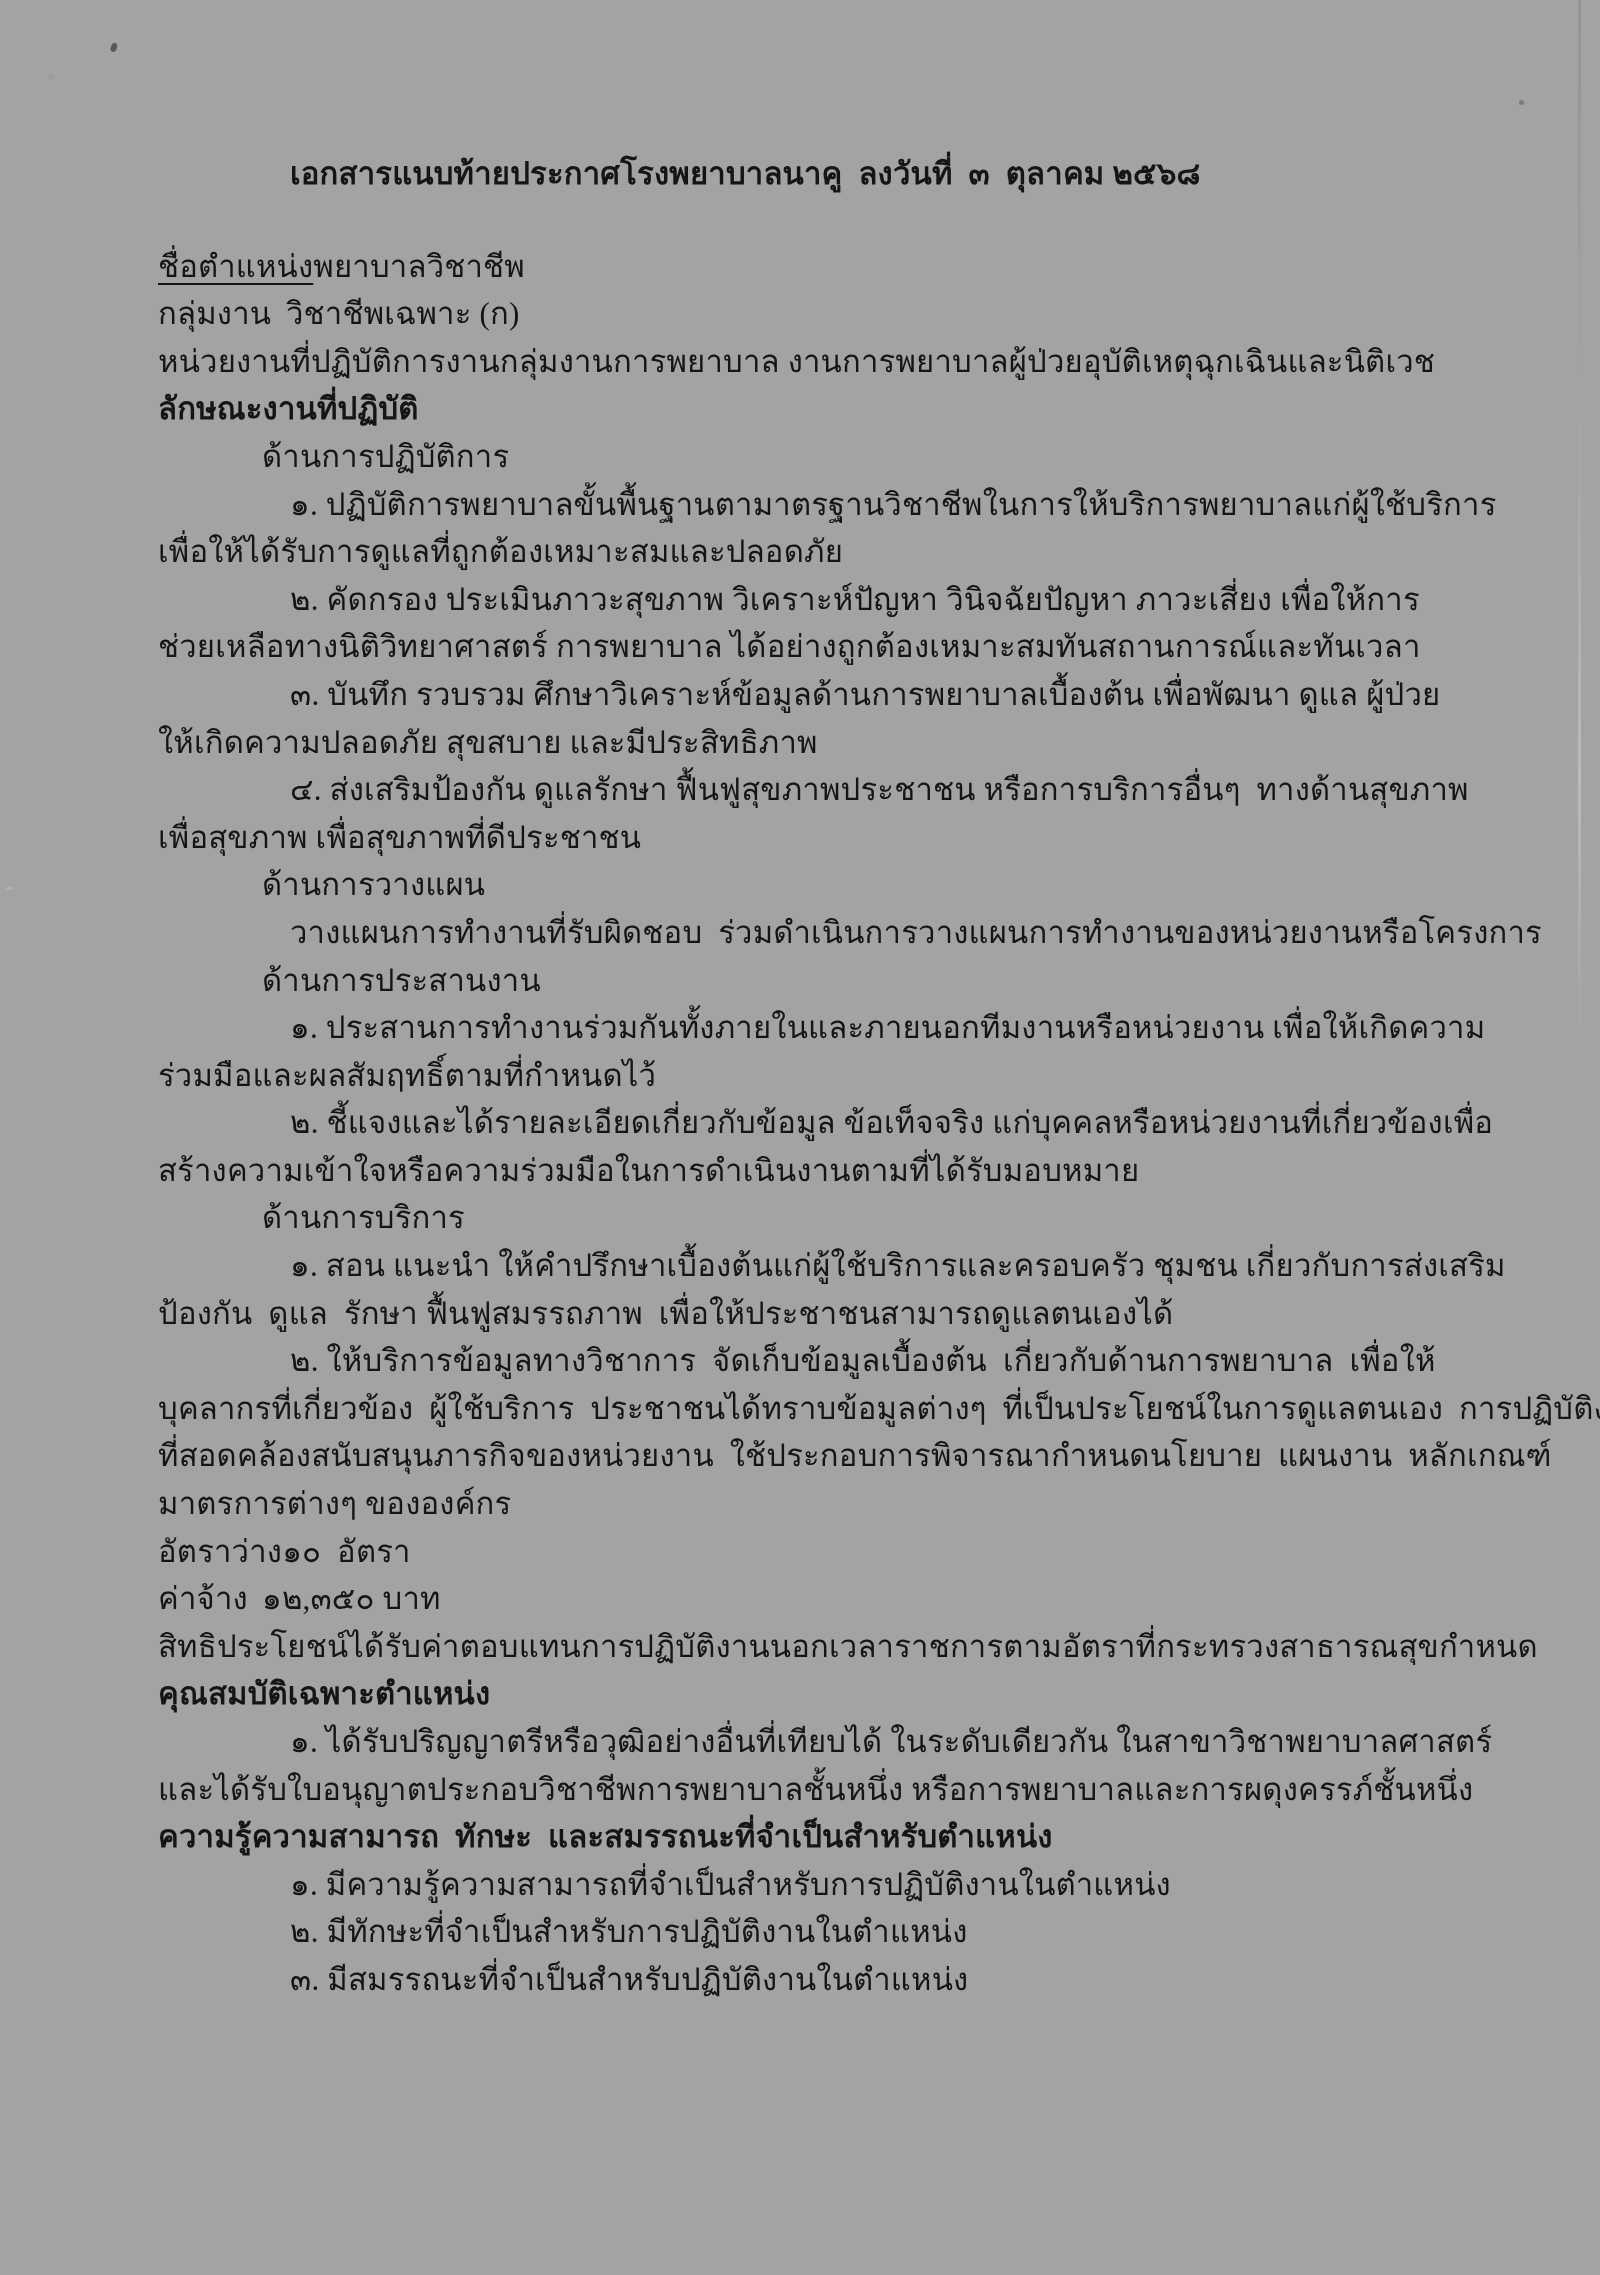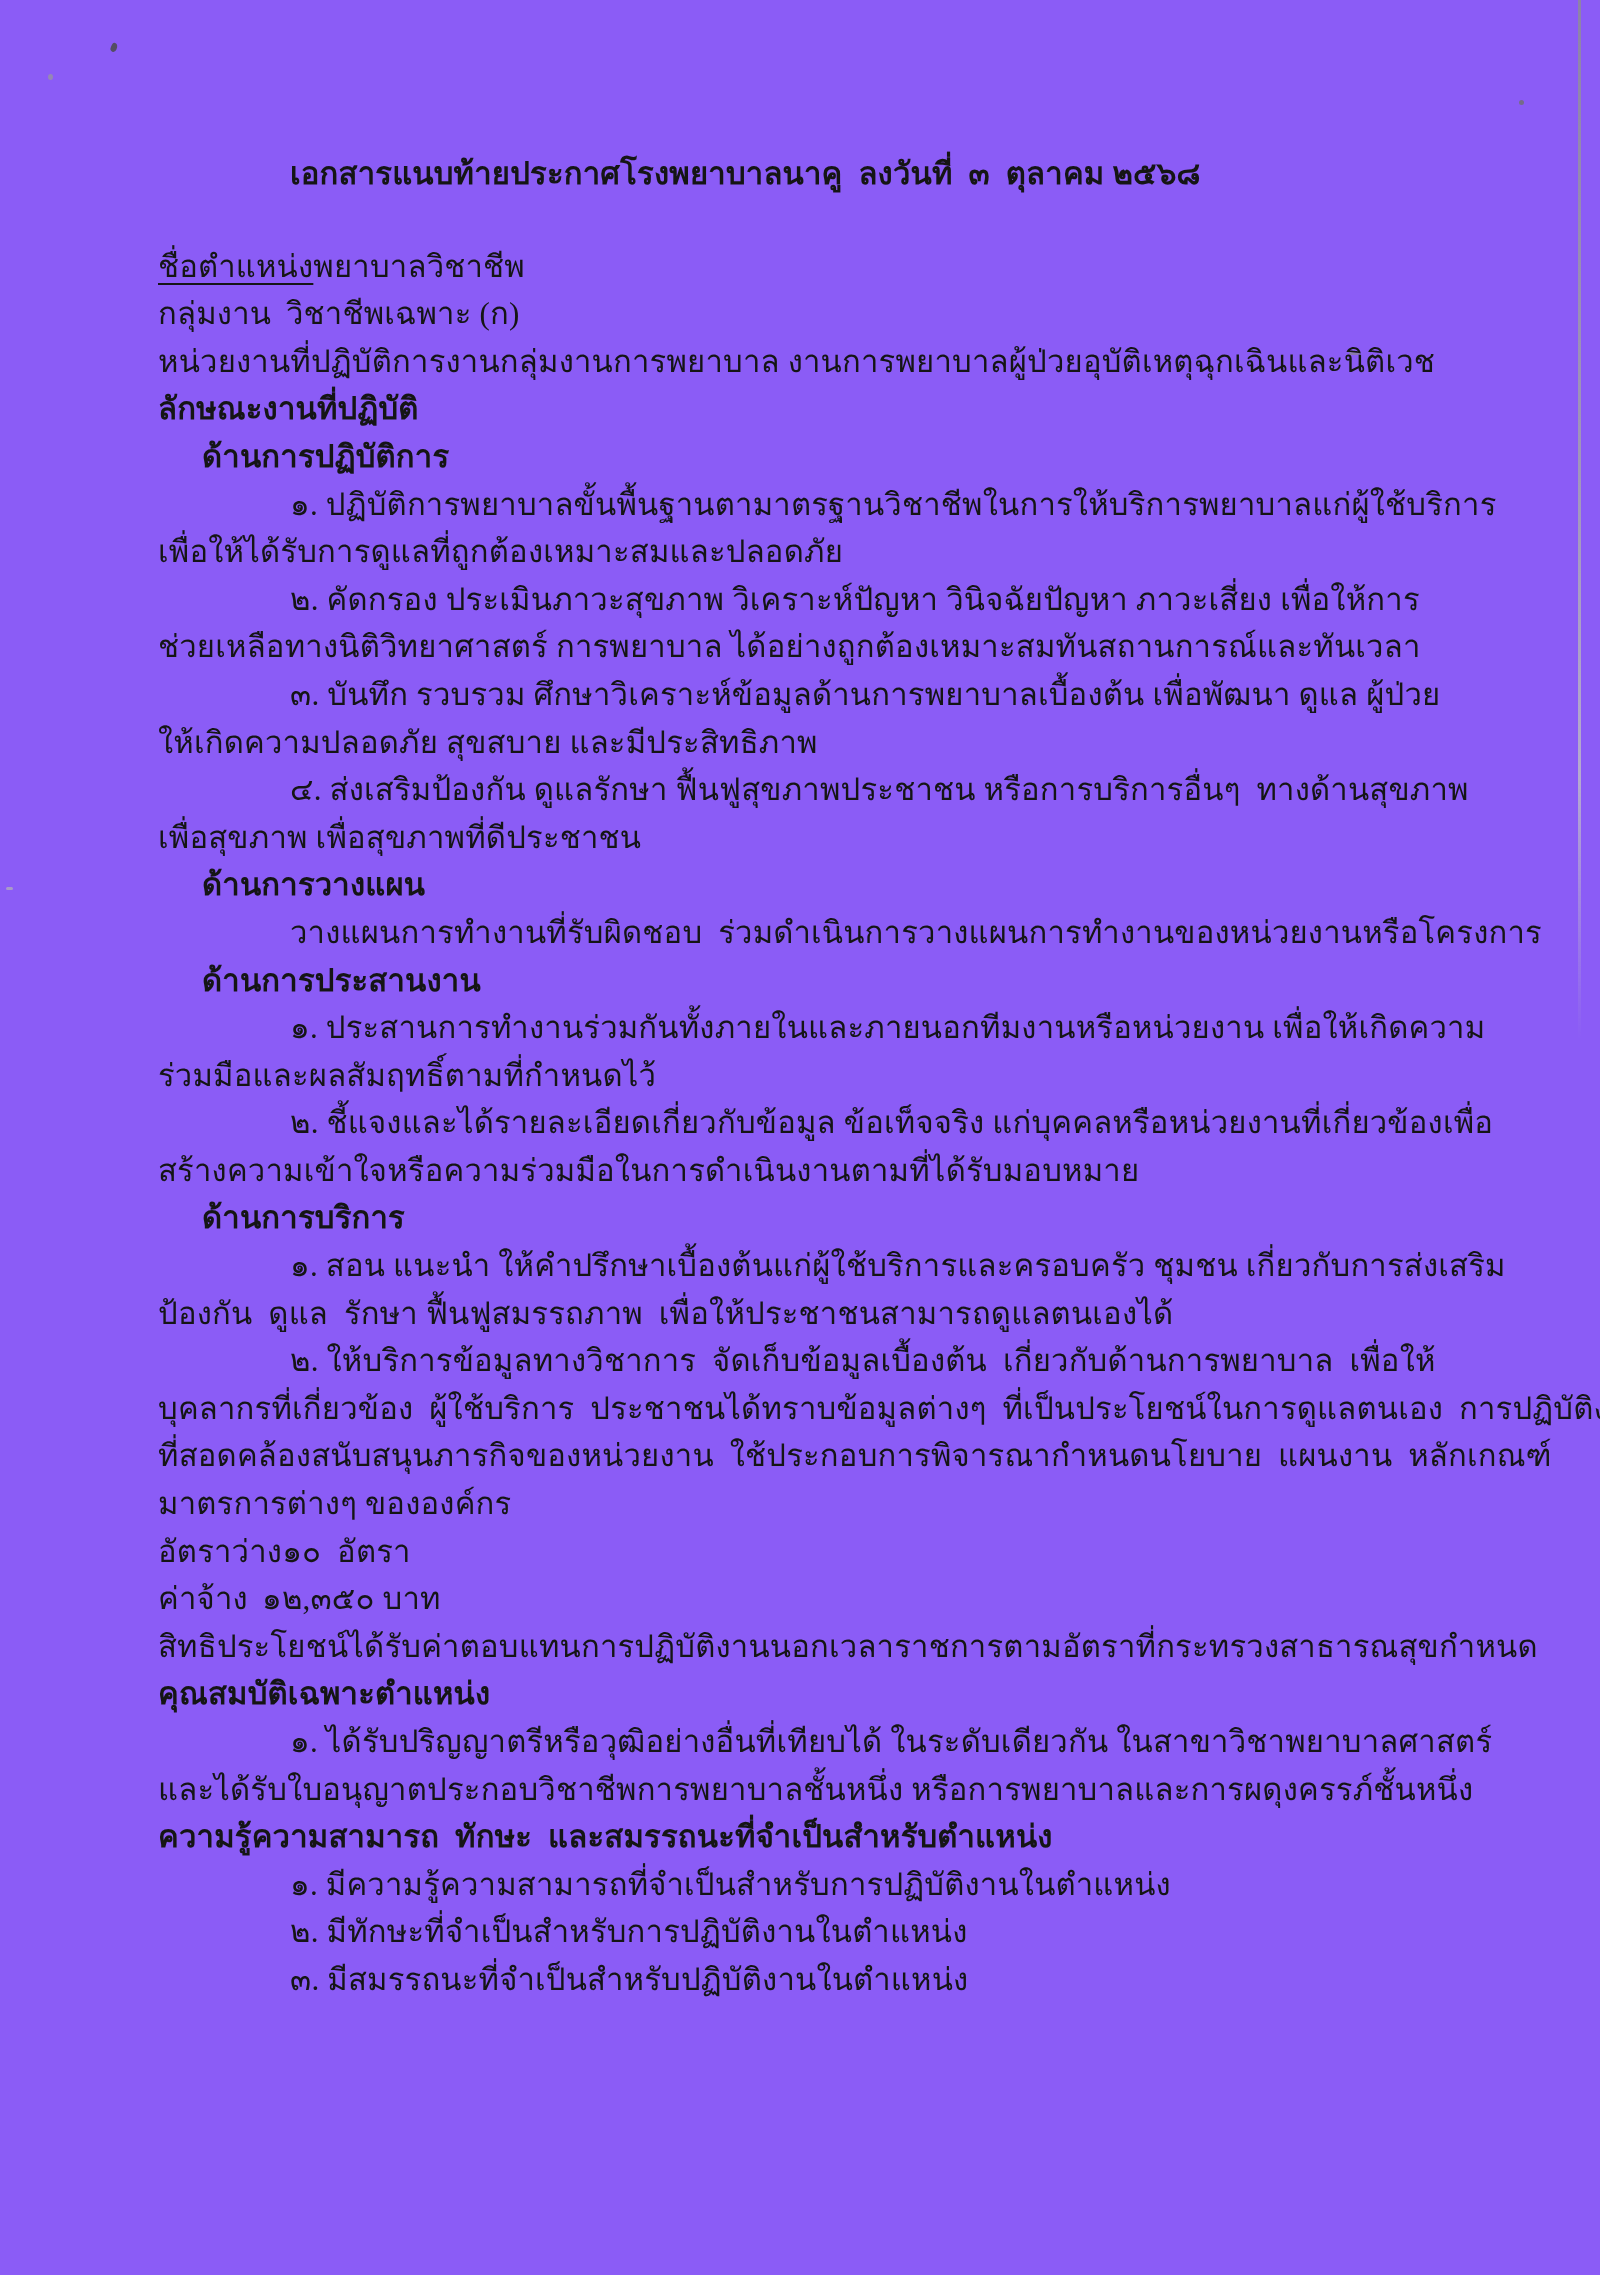--- a/index.html
+++ b/index.html
@@ -4,21 +4,21 @@
 <style>
   html, body { margin: 0; padding: 0; }
   body {
     width: 1600px; height: 2275px;
     background: #ffffff;
     font-family: "Liberation Serif", "DejaVu Serif", serif;
   }
   .page {
     position: relative;
     width: 1600px; height: 2275px;
-    background: #8b5cf6;
+    background: #a3a3a3;
     overflow: hidden;
     color: #151515;
   }
   .content {
     position: absolute;
     left: 158px; top: 150px;
     width: 1400px;
   }
   .line {
     white-space: pre;
@@ -26,21 +26,21 @@
     line-height: 47.6px;
     height: 47.6px;
     letter-spacing: 0.2px;
   }
   .title {
     margin-left: 132px;
     margin-bottom: 45px;
     font-weight: 700;
   }
   .b { font-weight: 700; font-family: Liberation Serif, serif; }
-  .sub { margin-left: 44px; font-weight: 700; }
+  .sub { margin-left: 104px; font-weight: 400; }
   .ind { margin-left: 132px; }
   .kv .label { display: inline-block; font-weight: 400; }
   .u { text-decoration: underline; text-underline-offset: 6px; text-decoration-thickness: 2px; }
   .w128 { min-width: 128px; }
   .w232 { min-width: 232px; text-align: right; }
   .w106 { min-width: 106px; }
   .w104 { min-width: 104px; }
   .w168 { min-width: 168px; }
   .w175 { min-width: 175px; }
   

